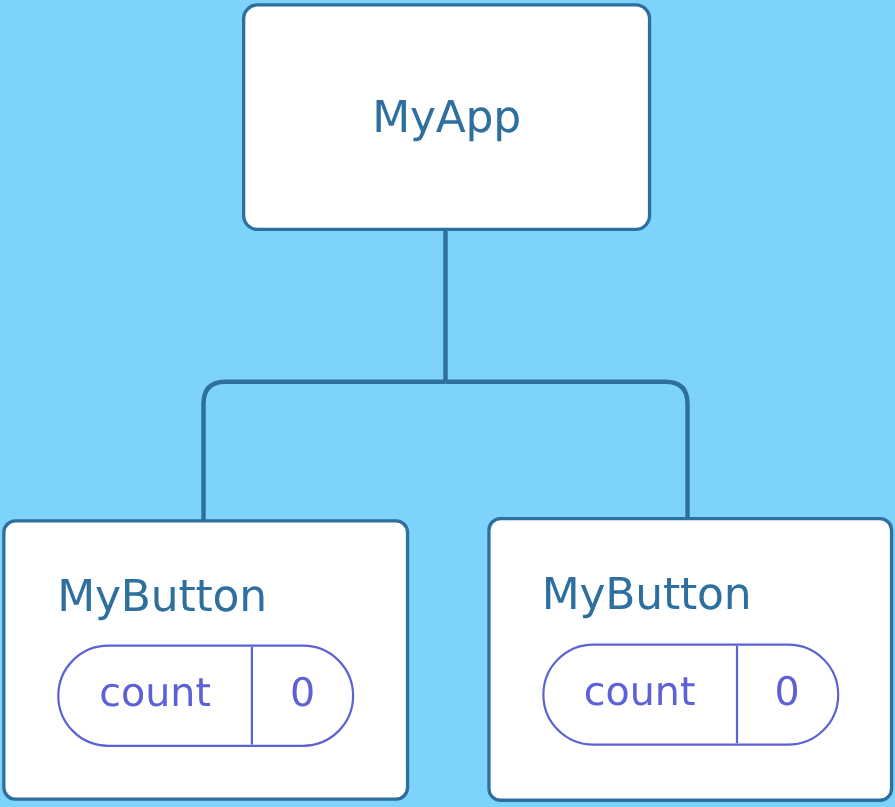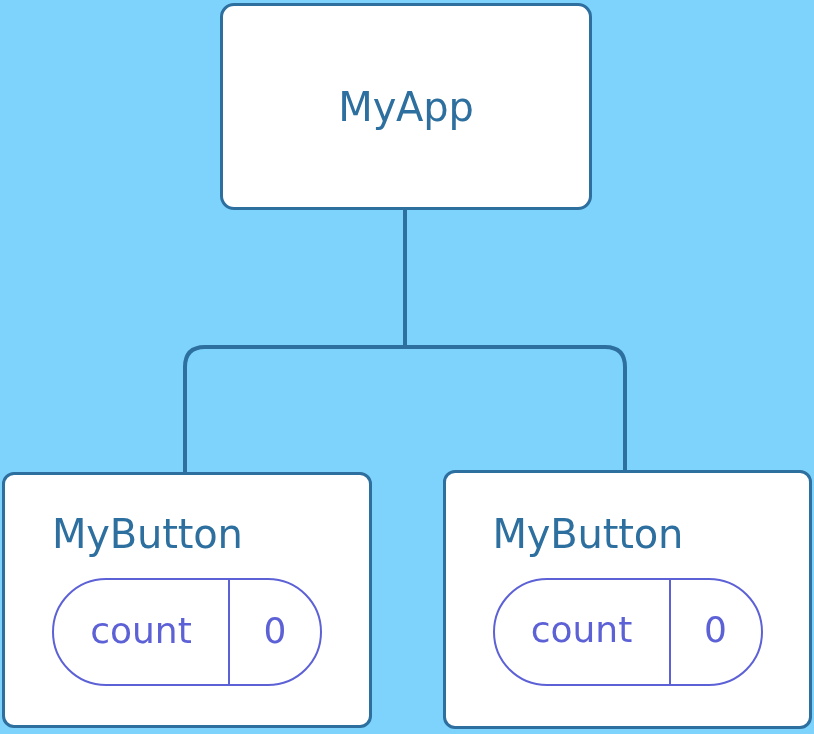--- a/index.html
+++ b/index.html
@@ -75,21 +75,21 @@
     margin-bottom: 24px;
   }
   
   .state-pill {
     position: relative;
     display: flex;
     align-items: stretch;
     border: 2px solid #5d61d6;
     border-radius: 999px;
     background: transparent;
-    height: 108px;
+    height: 93px;
     box-sizing: border-box;
     overflow: hidden;
   }
   .state-key,
   .state-val {
     display: flex;
     align-items: center;
     justify-content: center;
     color: #5d61d6;
     font-size: 36px;

